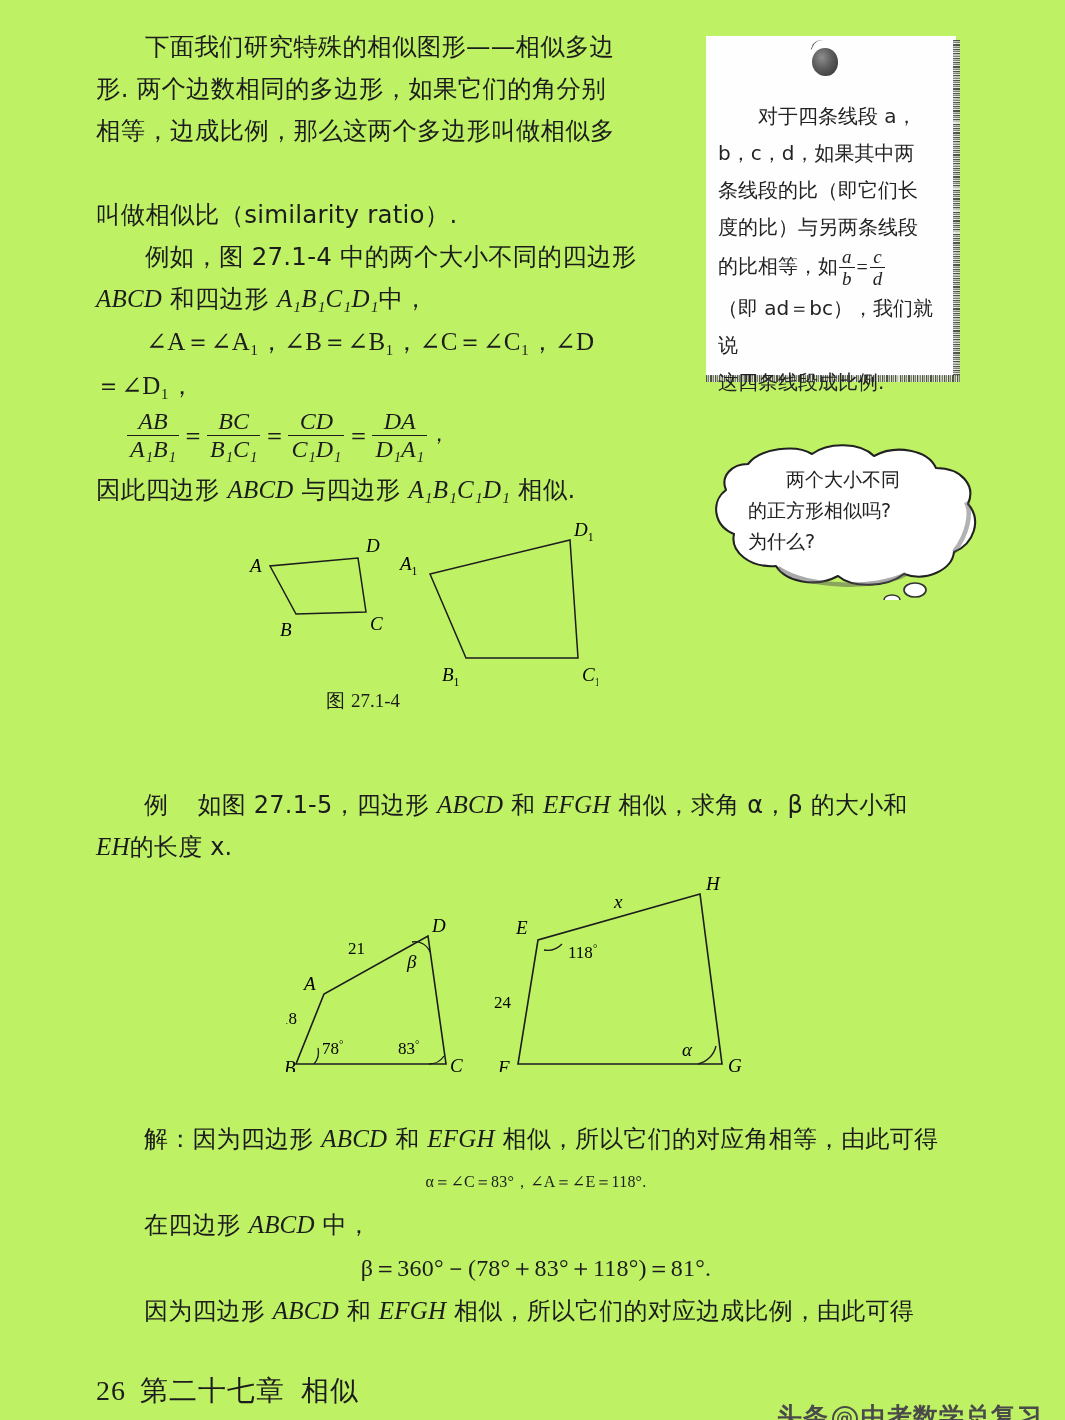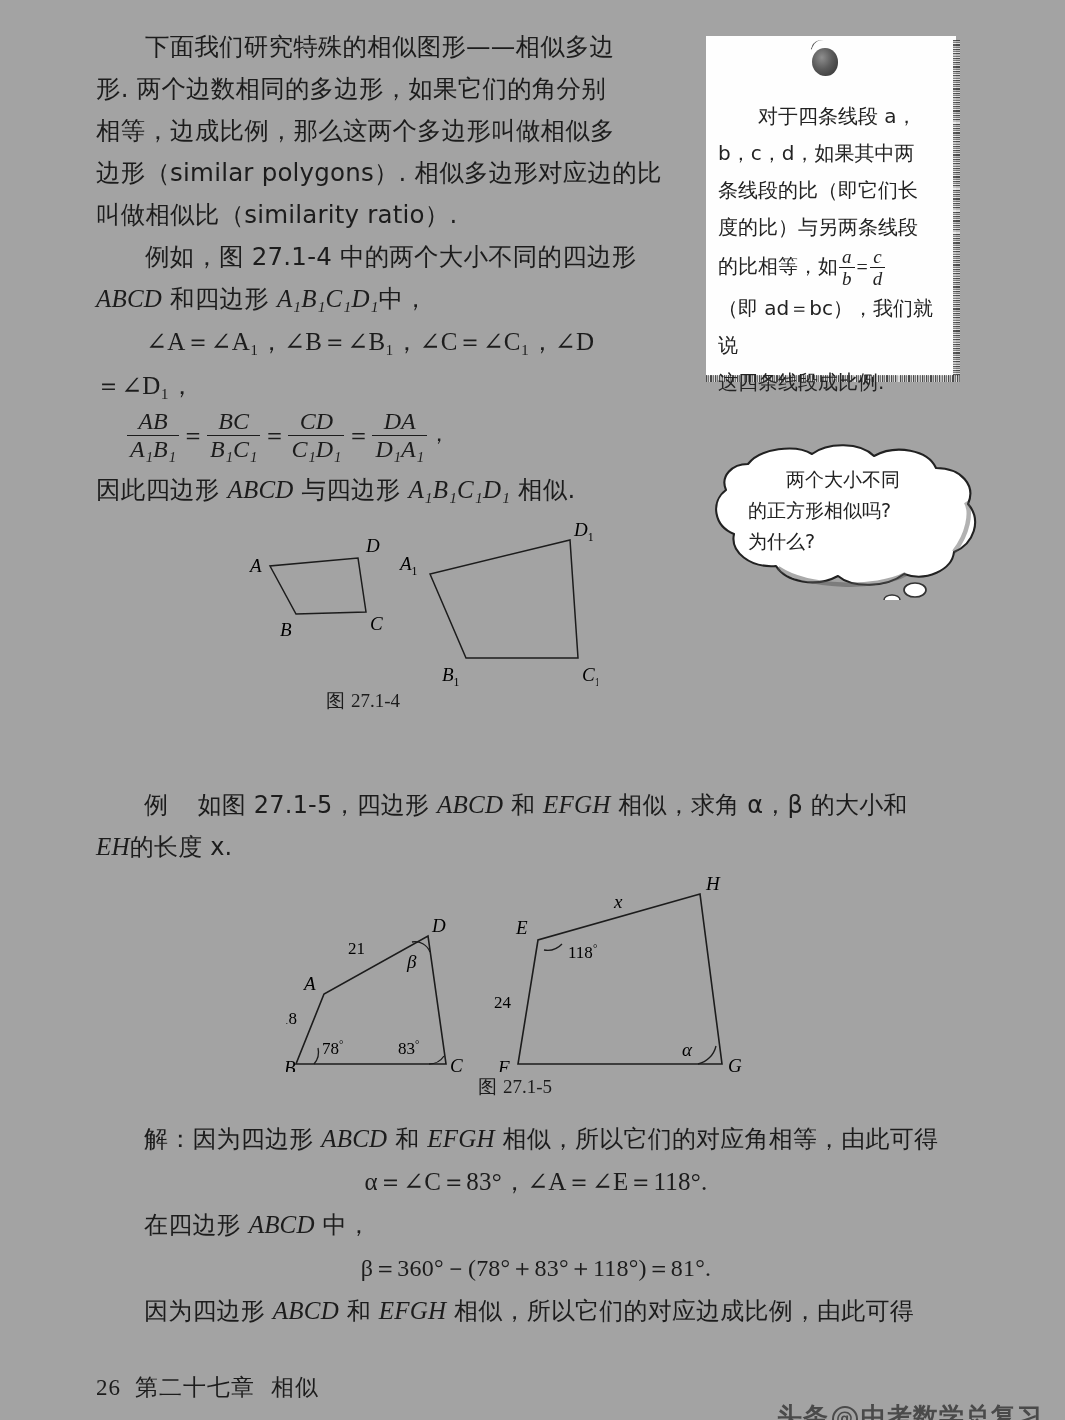--- a/index.html
+++ b/index.html
@@ -11,21 +11,21 @@
     width: 1065px;
     height: 1420px;
     position: relative;
     font-family: "Liberation Serif", "DejaVu Serif", serif;
     color: #1c1c1c;
     overflow: hidden;
   }
   .page {
     position: absolute;
     inset: 0;
-    background: #a3a3a3;
+    background: #bef264;
   }
 
   
   .cn { font-family: "DejaVu Sans", "Liberation Sans", sans-serif; }
   .mi { font-family: "Liberation Serif", "DejaVu Serif", serif; font-style: italic; }
   .rm { font-family: "Liberation Serif", "DejaVu Serif", serif; font-style: normal; }
   .subr { font-size: 0.62em; vertical-align: -0.25em; font-style: normal; }
 
   
   .maincol {
@@ -163,21 +163,21 @@
     left: 96px;
     width: 880px;
   }
   .centered { text-align: center; }
 
   
   .footer {
     position: absolute;
     left: 96px;
     top: 1372px;
-    font-size: 23px;
+    font-size: 28px;
     color: #1c1c1c;
     font-family: "DejaVu Sans", "Liberation Sans", sans-serif;
     letter-spacing: 1px;
   }
   .footer .pg {
     font-family: "Liberation Serif", "DejaVu Serif", serif;
     margin-right: 14px;
   }
   .footer .sep { display: inline-block; width: 16px; }
   .watermark {
@@ -217,21 +217,21 @@
 <body>
 
 <div class="page">
 
   <div class="maincol">
 
     <p class="para cn">
       <span class="ind"></span><span>下面我们研究特殊的相似图形——相似多边</span><br>
       <span>形. 两个边数相同的多边形，如果它们的角分别</span><br>
       <span>相等，边成比例，那么这两个多边形叫做相似多</span><br>
-      <span>边形（similar polygons）. 相似多边形对应边的比</span><br>
+      <br>
       <span>叫做相似比（similarity ratio）.</span>
     </p>
 
     <p class="para cn" style="margin-top:0">
       <span class="ind"></span><span>例如，图 27.1-4 中的两个大小不同的四边形</span><br>
       <span class="mi" style="font-size:25px">ABCD</span>
       <span>和四边形</span>
       <span class="mi" style="font-size:25px">A₁B₁C₁D₁</span><span>中，</span>
     </p>
 
@@ -358,35 +358,31 @@
       <path d="M 412 192 A 24 24 0 0 0 430 174" fill="none" stroke="#1c1c1c" stroke-width="1.3"></path>
       <text x="230" y="62" class="lbl">E</text>
       <text x="212" y="202" class="lbl">F</text>
       <text x="442" y="200" class="lbl">G</text>
       <text x="420" y="18" class="lbl">H</text>
       <text x="328" y="36" class="lbl">x</text>
       <text x="208" y="136" class="lblr">24</text>
       <text x="282" y="86" class="lblr">118<tspan font-size="11" dy="-6">°</tspan></text>
       <text x="396" y="184" class="lbl">α</text>
     </svg>
-    <div class="figcap" style="margin-left:192px; margin-top:2px;">
-      <span>图</span>
-      <span class="num">27.1-5</span>
-    </div>
   </div>
 
   <div class="widecol" style="top:1118px;">
     <p class="para cn" style="font-size:24px; line-height:42px; margin:0;">
       <span class="ind"></span><span>解：</span><span>因为四边形</span>
       <span class="mi" style="font-size:25px">ABCD</span>
       <span>和</span>
       <span class="mi" style="font-size:25px">EFGH</span>
       <span>相似，所以它们的对应角相等，由此可得</span>
     </p>
-    <p class="para rm centered" style="font-size:25px; line-height:44px; margin:0;">α＝∠C＝83°，∠A＝∠E＝118°.</p>
+    <p class="para rm centered" style="font-size:16px; line-height:44px; margin:0;">α＝∠C＝83°，∠A＝∠E＝118°.</p>
     <p class="para cn" style="font-size:24px; line-height:42px; margin:0;">
       <span class="ind"></span><span>在四边形</span>
       <span class="mi" style="font-size:25px">ABCD</span>
       <span>中，</span>
     </p>
     <p class="para rm centered" style="font-size:24px; line-height:44px; margin:0;">β＝360°－(78°＋83°＋118°)＝81°.</p>
     <p class="para cn" style="font-size:24px; line-height:42px; margin:0;">
       <span class="ind"></span><span>因为四边形</span>
       <span class="mi" style="font-size:25px">ABCD</span>
       <span>和</span>

